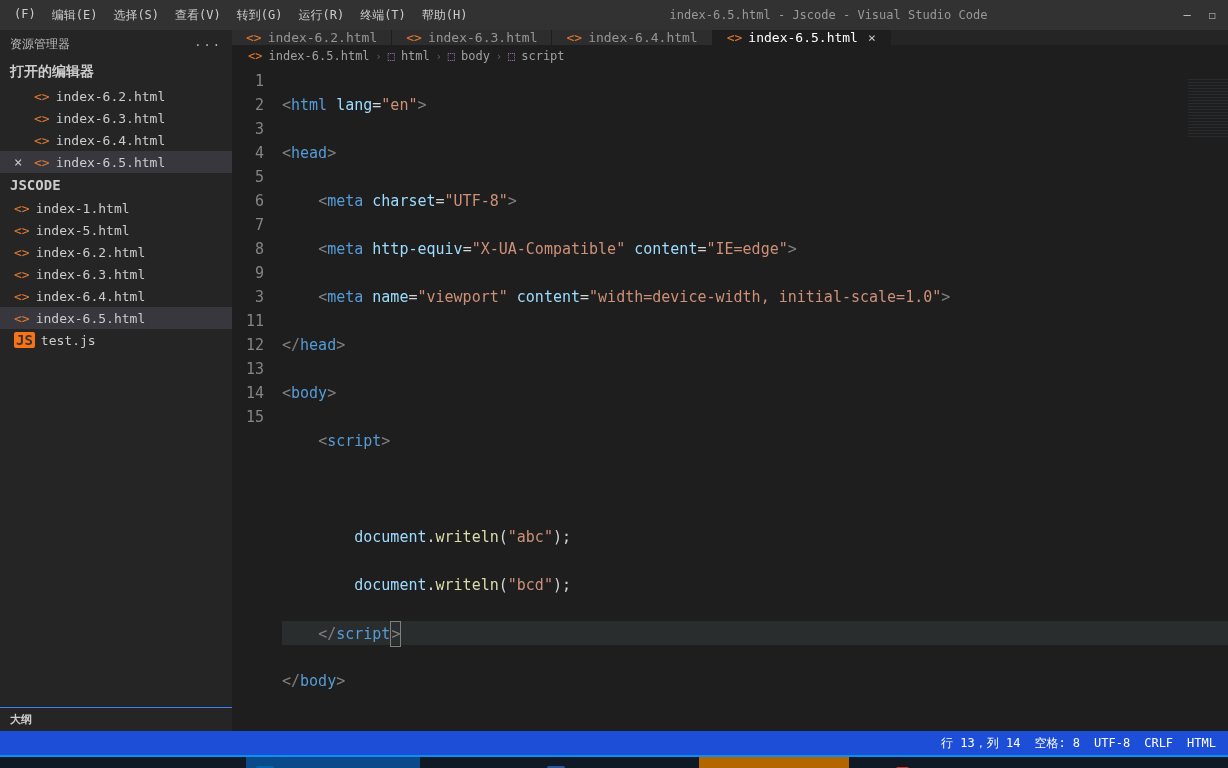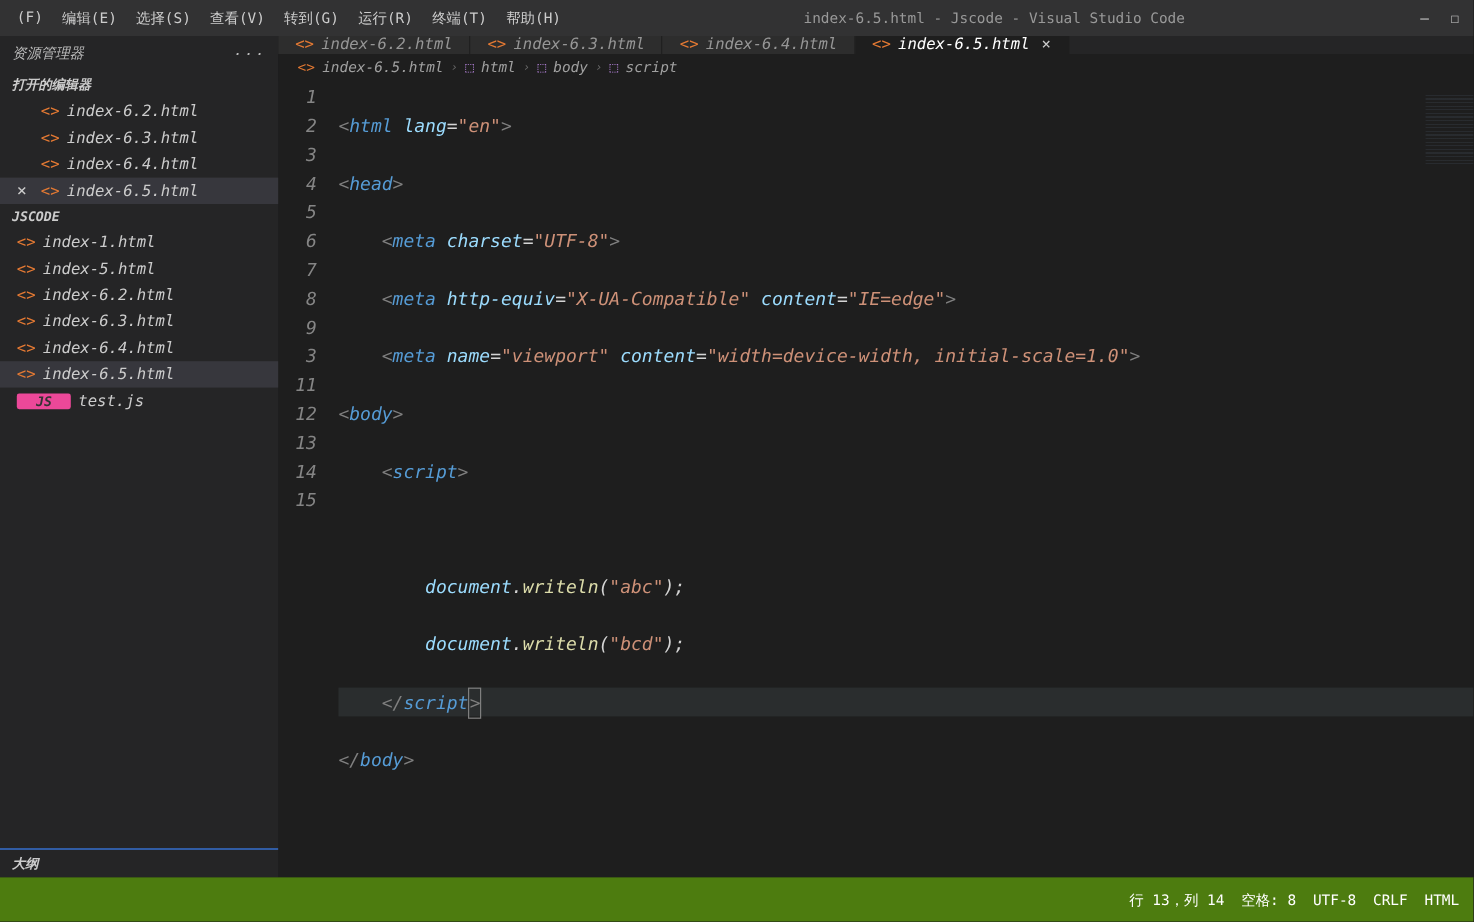--- a/index.html
+++ b/index.html
@@ -2,30 +2,30 @@
 <html><head>
 <meta charset="utf-8">
 <style>
 * { margin:0; padding:0; box-sizing:border-box; font-family:"Segoe UI",Consolas,monospace; }
 body { width:1228px; height:768px; background:#1e1e1e; color:#ccc; overflow:hidden; font-size:13px; }
 .titlebar { height:30px; background:#323233; display:flex; align-items:center; padding:0 8px; color:#ccc; font-size:12px; }
 .titlebar .menus { display:flex; gap:4px; }
 .titlebar .menus span { padding:4px 6px; cursor:pointer; }
 .titlebar .title { flex:1; text-align:center; color:#999; }
 .titlebar .controls { display:flex; gap:18px; color:#ccc; padding-right:4px; }
-.main { display:flex; height:701px;font-style:italic; }
+.main { display:flex; height:701px; }
 .sidebar { width:232px; background:#252526; display:flex; flex-direction:column; }
 .side-header { display:flex; align-items:center; justify-content:space-between; padding:6px 10px; color:#bbb; font-size:12px; }
 .side-header .dots { letter-spacing:2px; color:#bbb; }
-.section-title { font-weight:700; font-size:11px; padding:4px 10px; color:#ccc; }
+.section-title { font-weight:700; font-size:14px; padding:4px 10px; color:#ccc; }
 .file-item { display:flex; align-items:center; padding:2px 14px; height:22px; font-size:13px; cursor:pointer; gap:6px; }
 .file-item.sel { background:#37373d; }
 .file-item .close { width:14px; color:#ccc; font-size:14px; }
 .icon-html { color:#e37933; }
-.icon-js { background:#ec4899; color:#333; font-size:11px; font-weight:700; padding:0 16px; border-radius:2px; }
+.icon-js { background:#f97316; color:#333; font-size:14px; font-weight:700; padding:0 2px; border-radius:2px; }
 .sidebar .spacer { flex:1; }
 .outline { padding:4px 10px; font-size:11px; color:#ccc; font-weight:700; border-top:1px solid #3b82f6; }
 .editor-area { flex:1; display:flex; flex-direction:column; background:#1e1e1e; position:relative; }
 .tabs { display:flex; background:#252526; height:35px; }
 .tab { display:flex; align-items:center; padding:0 14px; gap:6px; color:#969696; background:#2d2d2d; border-right:1px solid #1e1e1e; font-size:13px; cursor:pointer; }
 .tab.active { background:#1e1e1e; color:#fff; }
 .tab .x { margin-left:4px; color:#ccc; }
 .breadcrumb { display:flex; align-items:center; gap:6px; padding:4px 16px; font-size:12px; color:#a0a0a0; background:#1e1e1e; }
 .breadcrumb .chev { color:#666; font-size:10px; }
 .bc-icon { color:#b180d7; }
@@ -36,21 +36,21 @@
 .code .hl { background:#2a2d2e; }
 .t-tag { color:#808080; }
 .t-name { color:#569cd6; }
 .t-attr { color:#9cdcfe; }
 .t-str { color:#ce9178; }
 .t-text { color:#d4d4d4; }
 .t-obj { color:#9cdcfe; }
 .t-func { color:#dcdcaa; }
 .cursor-box { border:1px solid #7f7f7f; display:inline-block; }
 .minimap { position:absolute; right:0; top:0; width:40px; height:100%; opacity:.3; background:repeating-linear-gradient(#1e1e1e,#1e1e1e 2px,#404a56 2px,#404a56 3px) 0 10px/100% 4px no-repeat; background-size:100% 60px; }
-.statusbar { height:38px; background:#4d7c0f; color:#fff; display:flex; align-items:center; justify-content:flex-end; padding:0 12px; font-size:12px; gap:14px; }
+.statusbar { height:24px; background:#1d4ed8; color:#fff; display:flex; align-items:center; justify-content:flex-end; padding:0 12px; font-size:12px; gap:14px; }
 .taskbar { height:38px; background:#101a27; border-top:2px solid #0a90f0; display:flex; align-items:center; padding:0 6px; gap:0; font-size:12px; color:#fff; }
 .taskbar .tb-item { display:flex; align-items:center; gap:6px; padding:0 10px; height:100%; cursor:pointer; }
 .taskbar .tb-item.active { background:#0a4a8a; }
 .taskbar .tb-item.sel { background:#b36500; }
 .tb-icon { width:18px; height:18px; display:inline-flex; align-items:center; justify-content:center; border-radius:2px; font-size:11px; font-weight:700; }
 .tb-vscode { background:#0065a9; color:#fff; }
 .tb-ie { color:#1ebbee; font-size:18px; }
 .tb-folder { color:#ffd667; font-size:15px; }
 .tb-word { background:#2b579a; color:#fff; }
 .tb-chrome { font-size:14px; }
@@ -189,20 +189,21 @@
           <div>13</div>
           <div>14</div>
           <div>15</div>
       </div>
       <div class="code">
 <div class="line"><span class="t-tag">&lt;</span><span class="t-name">html</span> <span class="t-attr">lang</span><span class="t-text">=</span><span class="t-str">"en"</span><span class="t-tag">&gt;</span></div>
 <div class="line"><span class="t-tag">&lt;</span><span class="t-name">head</span><span class="t-tag">&gt;</span></div>
 <div class="line">    <span class="t-tag">&lt;</span><span class="t-name">meta</span> <span class="t-attr">charset</span><span class="t-text">=</span><span class="t-str">"UTF-8"</span><span class="t-tag">&gt;</span></div>
 <div class="line">    <span class="t-tag">&lt;</span><span class="t-name">meta</span> <span class="t-attr">http-equiv</span><span class="t-text">=</span><span class="t-str">"X-UA-Compatible"</span> <span class="t-attr">content</span><span class="t-text">=</span><span class="t-str">"IE=edge"</span><span class="t-tag">&gt;</span></div>
 <div class="line">    <span class="t-tag">&lt;</span><span class="t-name">meta</span> <span class="t-attr">name</span><span class="t-text">=</span><span class="t-str">"viewport"</span> <span class="t-attr">content</span><span class="t-text">=</span><span class="t-str">"width=device-width, initial-scale=1.0"</span><span class="t-tag">&gt;</span></div>
+<div class="line"><span class="t-tag">&lt;/</span><span class="t-name">head</span><span class="t-tag">&gt;</span></div>
 <div class="line"><span class="t-tag">&lt;</span><span class="t-name">body</span><span class="t-tag">&gt;</span></div>
 <div class="line">    <span class="t-tag">&lt;</span><span class="t-name">script</span><span class="t-tag">&gt;</span></div>
 <div class="line"> </div>
 <div class="line">        <span class="t-obj">document</span><span class="t-text">.</span><span class="t-func">writeln</span><span class="t-text">(</span><span class="t-str">"abc"</span><span class="t-text">);</span></div>
 <div class="line">        <span class="t-obj">document</span><span class="t-text">.</span><span class="t-func">writeln</span><span class="t-text">(</span><span class="t-str">"bcd"</span><span class="t-text">);</span></div>
 <div class="line hl">    <span class="t-tag">&lt;/</span><span class="t-name">script</span><span class="cursor-box"><span class="t-tag">&gt;</span></span></div>
 <div class="line"><span class="t-tag">&lt;/</span><span class="t-name">body</span><span class="t-tag">&gt;</span></div>
 <div class="line"></div>
       </div>
       <div class="minimap"></div>

